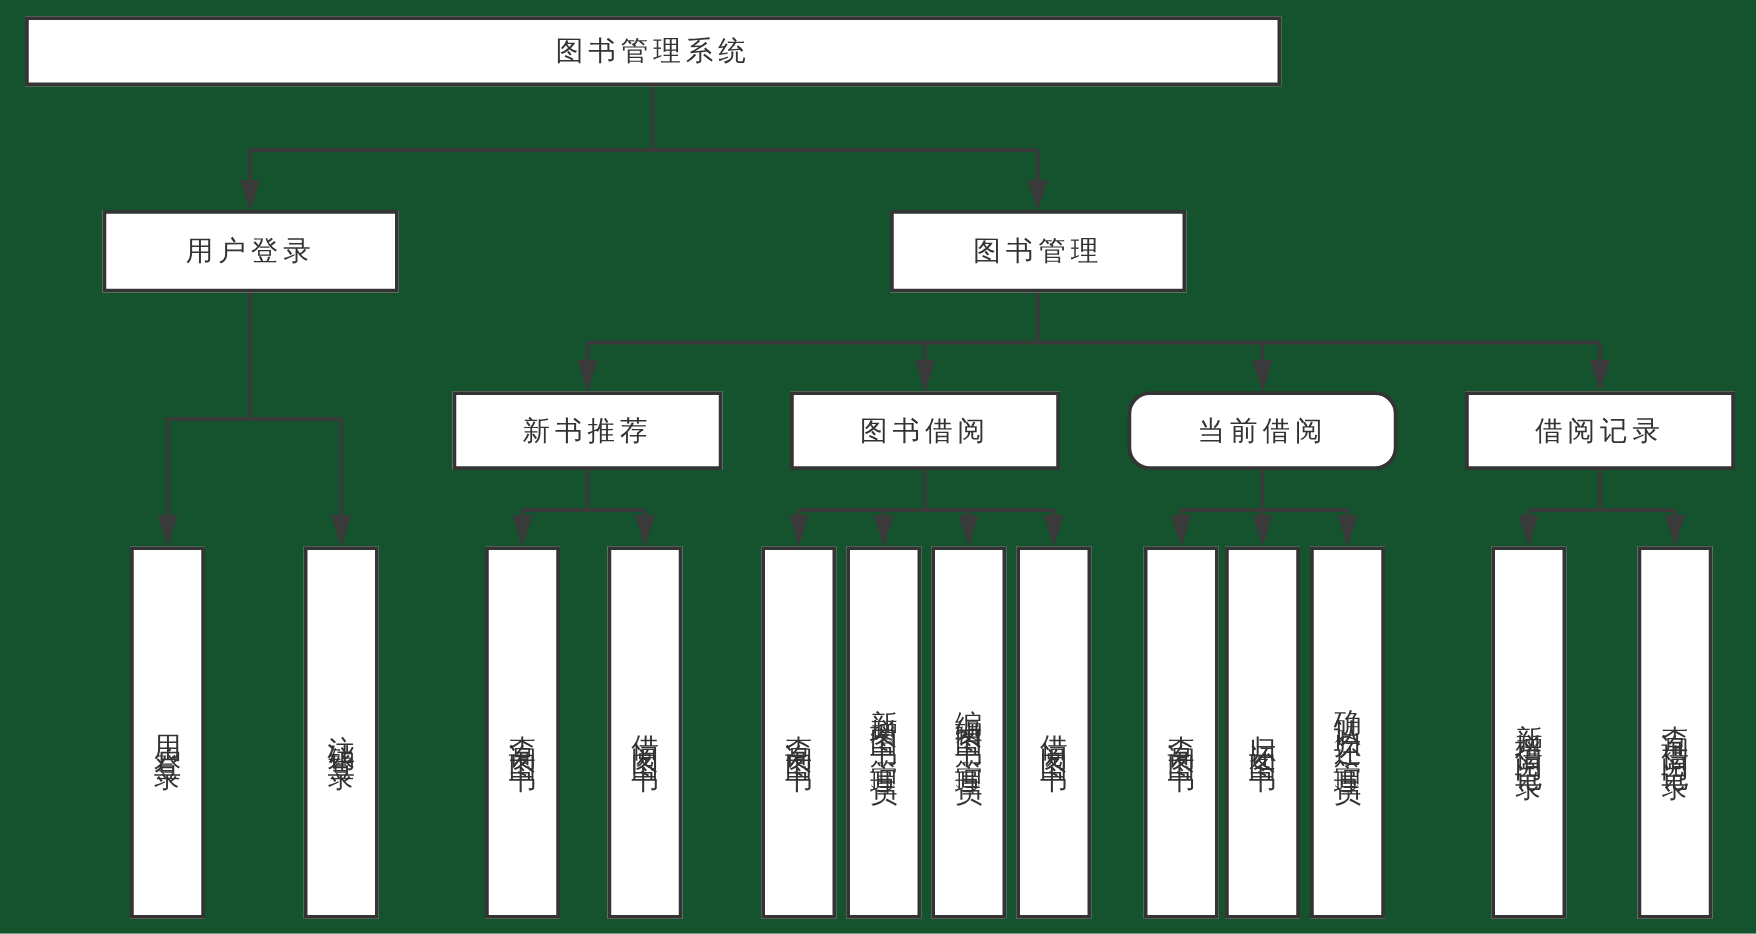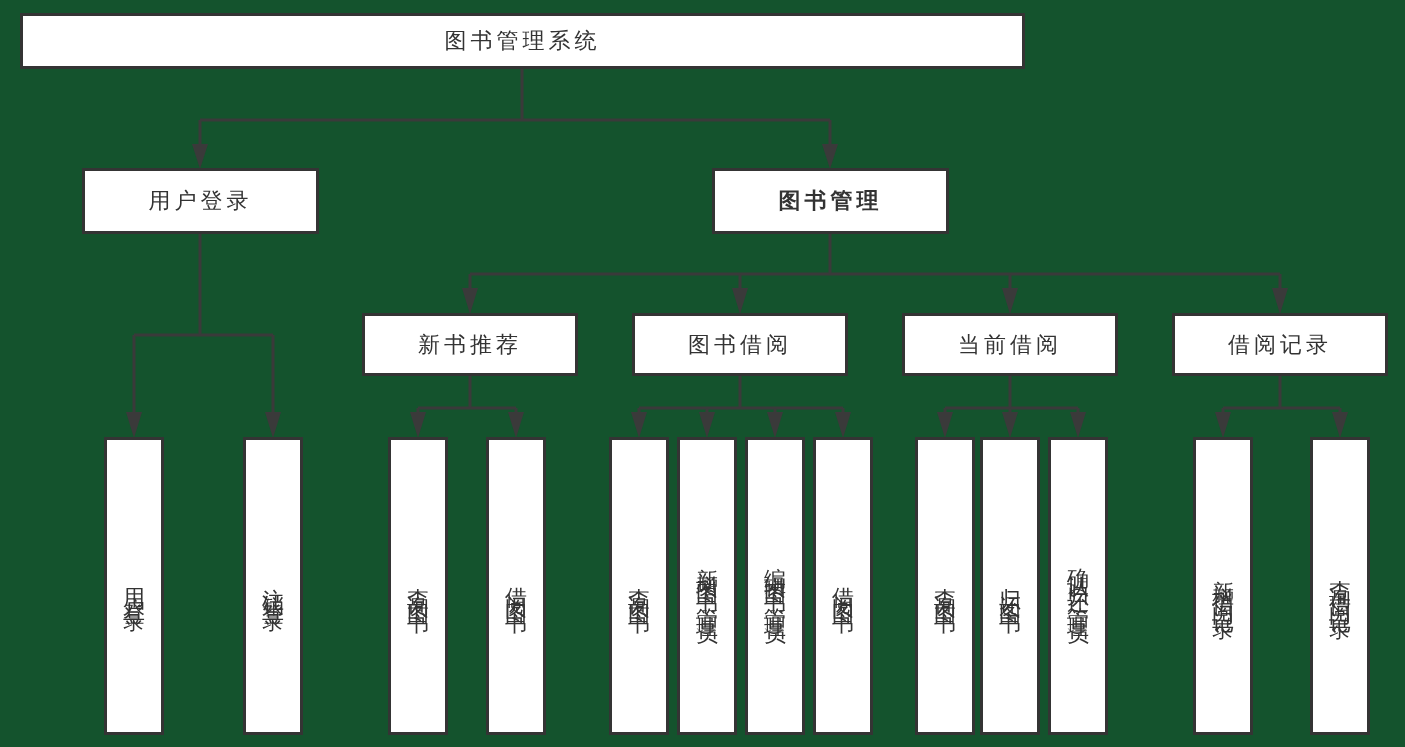--- a/index.html
+++ b/index.html
@@ -84,25 +84,25 @@
     <polygon points="1070,412 1086,412 1078,438"></polygon>
 
     <path d="M1280 376 V408 M1223 408 H1340 M1223 408 V414 M1340 408 V414"></path>
     <polygon points="1215,412 1231,412 1223,438"></polygon>
     <polygon points="1332,412 1348,412 1340,438"></polygon>
   </svg>
 
   <div class="node" style="left:20px; top:13px; width:1005px; height:56px;">图书管理系统</div>
 
   <div class="node" style="left:82px; top:168px; width:237px; height:66px;">用户登录</div>
-  <div class="node" style="left:712px; top:168px; width:237px; height:66px;font-weight:bold;">图书管理</div>
+  <div class="node" style="left:712px; top:168px; width:237px; height:66px;">图书管理</div>
 
   <div class="node" style="left:362px; top:313px; width:216px; height:63px;">新书推荐</div>
   <div class="node" style="left:632px; top:313px; width:216px; height:63px;">图书借阅</div>
-  <div class="node" style="left:902px; top:313px; width:216px; height:63px;">当前借阅</div>
+  <div class="node" style="left:902px; top:313px; width:216px; height:63px;border-radius:18px;">当前借阅</div>
   <div class="node" style="left:1172px; top:313px; width:216px; height:63px;">借阅记录</div>
 
   <div class="node leaf" style="left:104px; top:437px; width:60px; height:298px;">用户登录</div>
   <div class="node leaf" style="left:243px; top:437px; width:60px; height:298px;">注销登录</div>
 
   <div class="node leaf" style="left:388px; top:437px; width:60px; height:298px;">查询图书</div>
   <div class="node leaf" style="left:486px; top:437px; width:60px; height:298px;">借阅图书</div>
 
   <div class="node leaf" style="left:609px; top:437px; width:60px; height:298px;">查询图书</div>
   <div class="node leaf" style="left:677px; top:437px; width:60px; height:298px;">新增图书（管理员）</div>

